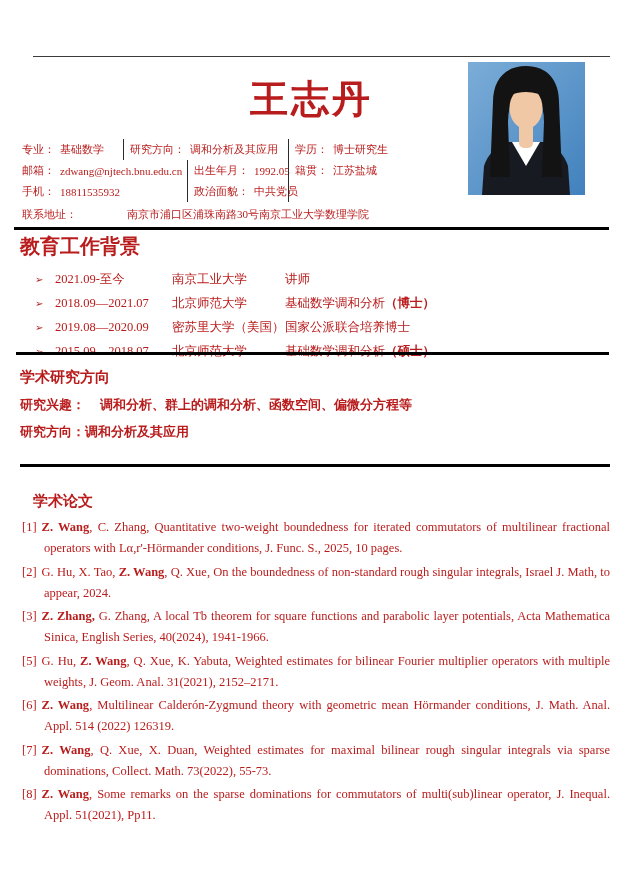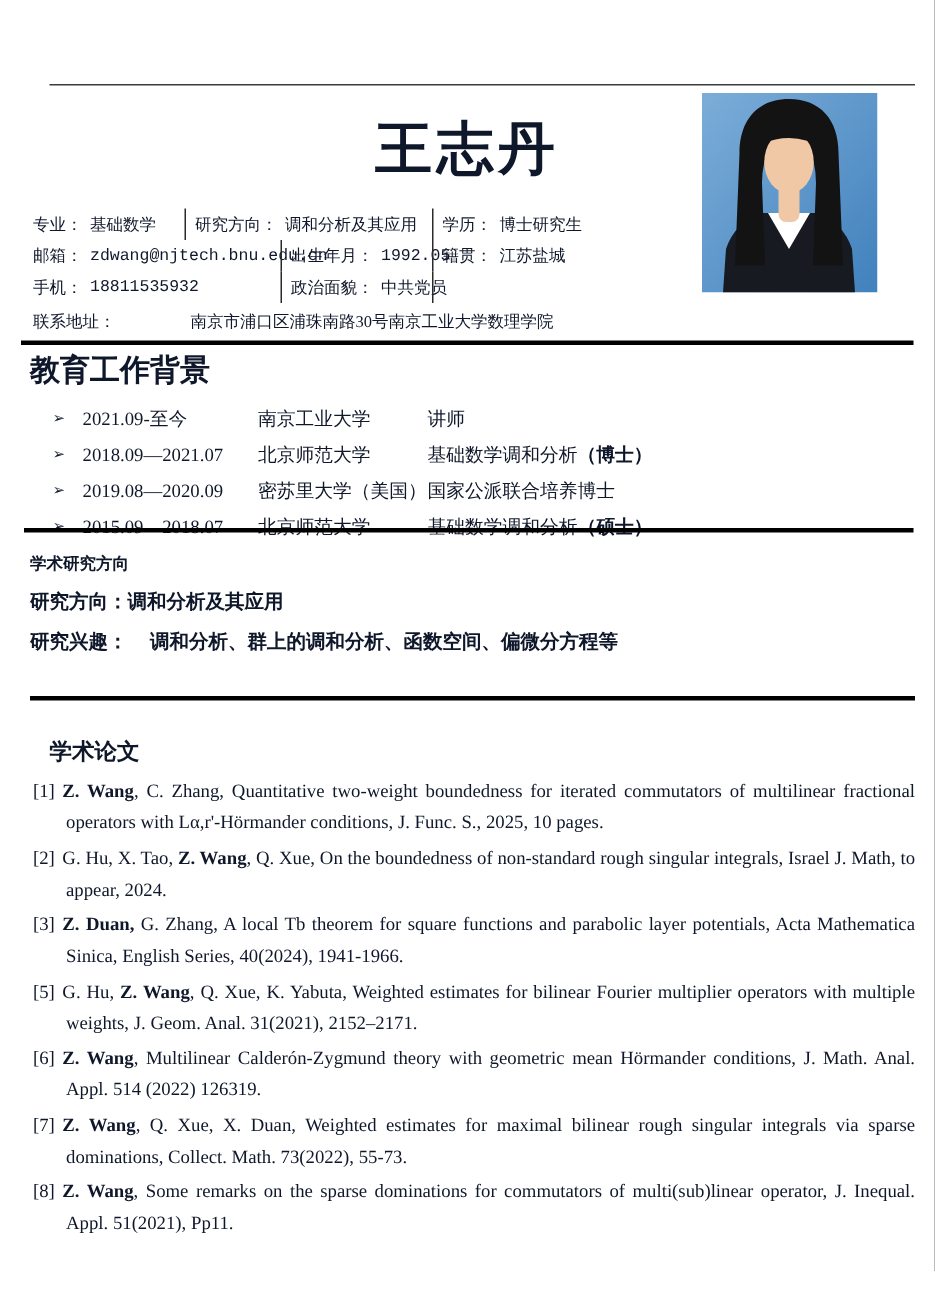--- a/index.html
+++ b/index.html
@@ -1,32 +1,32 @@
 <!DOCTYPE html>
 <html><head>
 <meta charset="utf-8">
 <style>
   html,body { margin:0; padding:0; background:#888; }
   .page {
     position:relative; width:623px; height:873px; margin:0 auto;
     background:#ffffff; overflow:hidden;
-    font-family:"Liberation Serif","DejaVu Serif",serif; color:#0f172a;
+    font-family:"Liberation Serif","DejaVu Serif",serif; color:#b91c1c;
   }
   .hd { font-family:"Liberation Sans","DejaVu Sans",sans-serif; font-weight:bold; }
   .b { font-weight:bold; }
   .i { }
 
   .top-rule { position:absolute; left:33px; top:56px; width:577px; height:1px; background:#3b3b3b; }
   .name { position:absolute; left:0; top:74px; width:623px; text-align:center;
           font-size:38px; letter-spacing:3px; }
 
   .photo { position:absolute; left:468px; top:62px; width:117px; height:133px; }
 
   .info { position:absolute; left:22px; top:139px; width:440px; font-size:11px; white-space:nowrap; }
-  .irow { display:flex; align-items:center; height:21px;font-family:Liberation Mono, monospace; }
+  .irow { display:flex; align-items:center; height:21px; }
   .cell { display:flex; align-items:center; }
   .cell .lab { margin-right:5px; }
   .w-a1 { width:95px; }  .w-a2 { width:152px; }
   .w-b1 { width:159px; } .w-b2 { width:88px; }
   .vd { border-left:1px solid #2a2a2a; align-self:stretch; margin:0 6px; }
   .addr { display:flex; align-items:center; height:22px; margin-top:1px;gap:44px; }
   .addr .lab { margin-right:6px; }
 
   .rule-thick { position:absolute; height:3px; background:#000; }
   .r1 { left:14px; top:227px; width:595px; }
@@ -36,21 +36,21 @@
   .edu { position:absolute; left:20px; top:233px; width:580px; }
   .edu-heading { font-size:20px; }
   .edu-list { margin-top:7px; }
   .edu-row { display:flex; align-items:center; height:24px; padding-left:15px; font-size:12.5px; }
   .edu-bullet { width:20px; font-size:10px; font-family:"DejaVu Sans",sans-serif; }
   .edu-date { width:117px; }
   .edu-org { width:113px; }
   .edu-desc { flex:1; }
 
   .research { position:absolute; left:20px; top:368px; width:580px; }
-  .res-heading { font-size:11px; }
+  .res-heading { font-size:15px; }
   .res-line { margin-top:9px; font-size:13px; }
   .res-line .gap { margin-left:15px; }
 
   .pubs-heading { position:absolute; left:33px; top:492px; font-size:15px; }
   .pub-list { position:absolute; left:22px; top:517px; width:588px; font-size:12.5px; line-height:21px; }
   .pub { margin-left:22px; text-indent:-22px; text-align:justify; margin-bottom:2.5px; }
   .pub .num { margin-right:5px; }
 </style>
 </head>
 <body>
@@ -158,34 +158,34 @@
         <span class="edu-desc"><span>基础数学调和分析</span><span class="b">（硕士）</span></span>
       </div>
     </div>
   </div>
 
   <div class="rule-thick r2"></div>
 
   <div class="research">
     <div class="res-heading hd">学术研究方向</div>
     <div class="res-line hd">
-      <span>研究方向：</span><span>调和分析及其应用</span>
+      <span>研究兴趣：</span><span class="gap">调和分析、群上的调和分析、函数空间、偏微分方程等</span>
     </div>
     <div class="res-line hd">
-      <span>研究兴趣：</span><span class="gap">调和分析、群上的调和分析、函数空间、偏微分方程等</span>
+      <span>研究方向：</span><span>调和分析及其应用</span>
     </div>
   </div>
 
   <div class="rule-thick r3"></div>
 
   <div class="pubs-heading hd">学术论文</div>
 
   <div class="pub-list">
     <div class="pub"><span class="num">[1]</span><span></span><span class="b">Z. Wang</span><span>, C. Zhang, </span><span class="i">Quantitative two-weight boundedness for iterated commutators of multilinear fractional operators with Lα,r'-Hörmander conditions</span><span>, J. Func. S., 2025, 10 pages.</span></div>
     <div class="pub"><span class="num">[2]</span><span>G. Hu, X. Tao, </span><span class="b">Z. Wang</span><span>, Q. Xue, </span><span class="i">On the boundedness of non-standard rough singular integrals</span><span>, Israel J. Math, to appear, 2024.</span></div>
-    <div class="pub"><span class="num">[3]</span><span></span><span class="b">Z. Duan,</span><span> G. Zhang, </span><span class="i">A local Tb theorem for square functions and parabolic layer potentials</span><span>, Acta Mathematica Sinica, English Series, 40(2024), 1941-1966.</span></div>
+    <div class="pub"><span class="num">[3]</span><span></span><span class="b">Z. Zhang,</span><span> G. Zhang, </span><span class="i">A local Tb theorem for square functions and parabolic layer potentials</span><span>, Acta Mathematica Sinica, English Series, 40(2024), 1941-1966.</span></div>
     <div class="pub"><span class="num">[5]</span><span>G. Hu, </span><span class="b">Z. Wang</span><span>, Q. Xue, K. Yabuta, </span><span class="i">Weighted estimates for bilinear Fourier multiplier operators with multiple weights</span><span>, J. Geom. Anal. 31(2021), 2152–2171.</span></div>
     <div class="pub"><span class="num">[6]</span><span></span><span class="b">Z. Wang</span><span>, </span><span class="i">Multilinear Calderón-Zygmund theory with geometric mean Hörmander conditions</span><span>, J. Math. Anal. Appl. 514 (2022) 126319.</span></div>
     <div class="pub"><span class="num">[7]</span><span></span><span class="b">Z. Wang</span><span>, Q. Xue, X. Duan, </span><span class="i">Weighted estimates for maximal bilinear rough singular integrals via sparse dominations</span><span>, Collect. Math. 73(2022), 55-73.</span></div>
     <div class="pub"><span class="num">[8]</span><span></span><span class="b">Z. Wang</span><span>, </span><span class="i">Some remarks on the sparse dominations for commutators of multi(sub)linear operator</span><span>, J. Inequal. Appl. 51(2021), Pp11.</span></div>
   </div>
 
 </div>
 
 </body></html>

